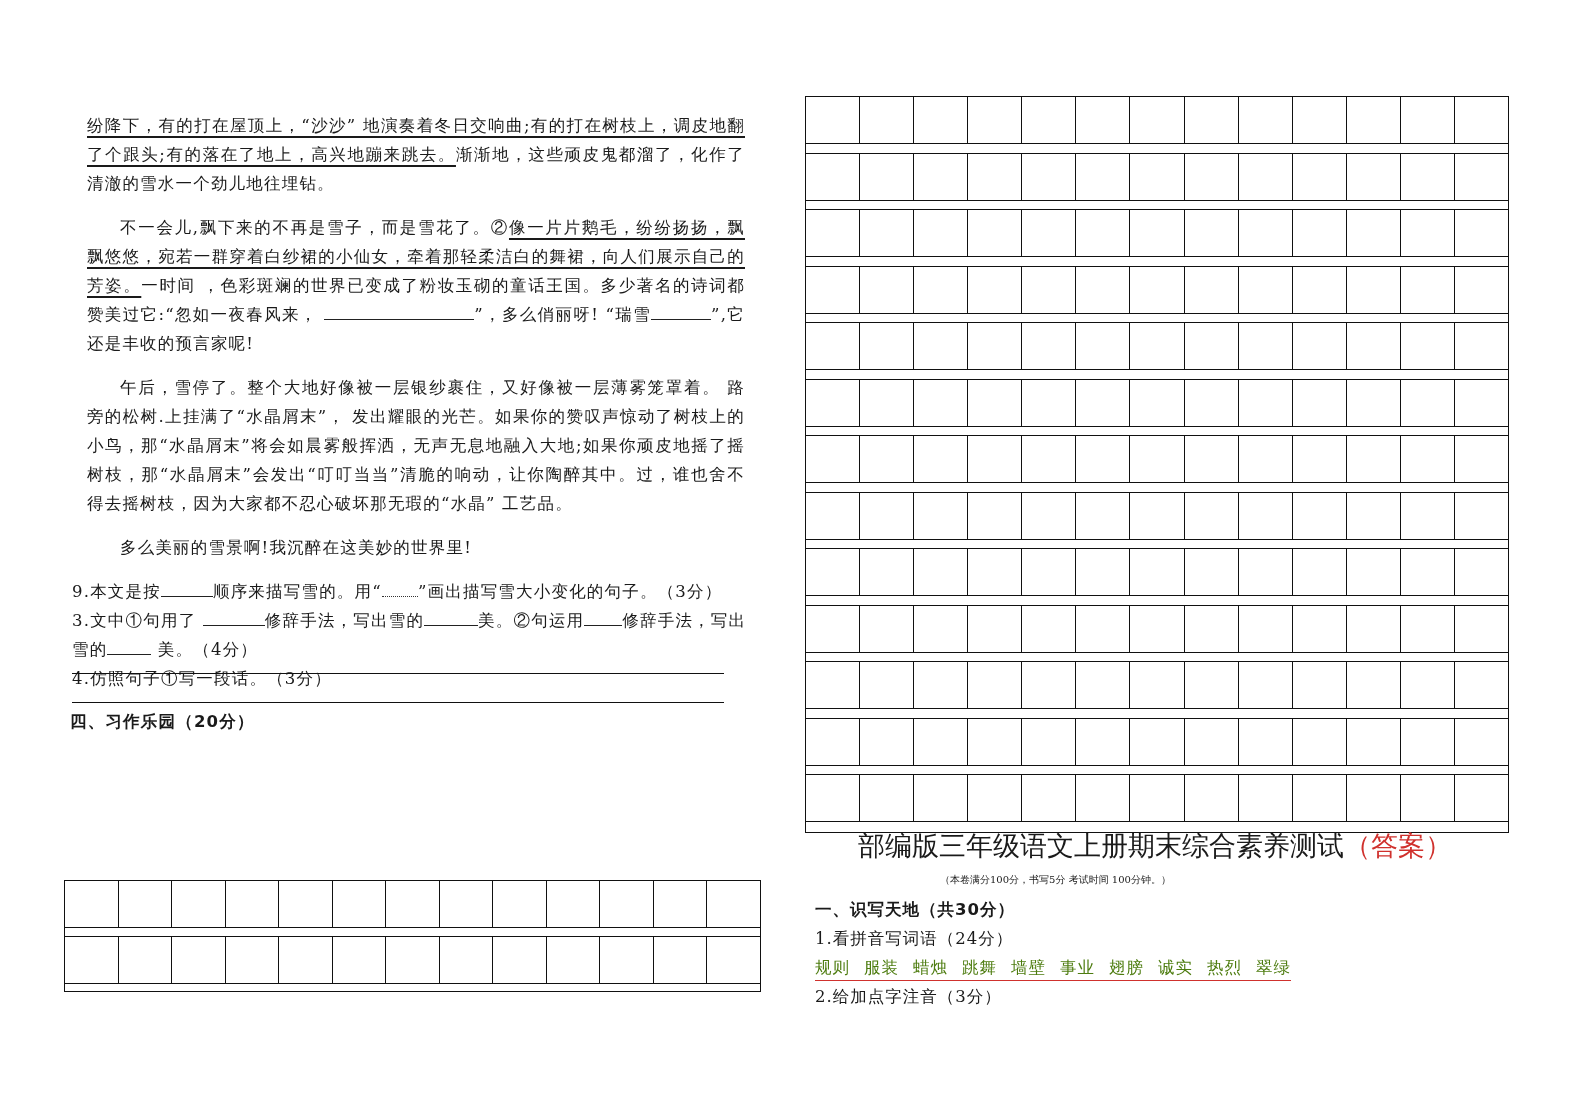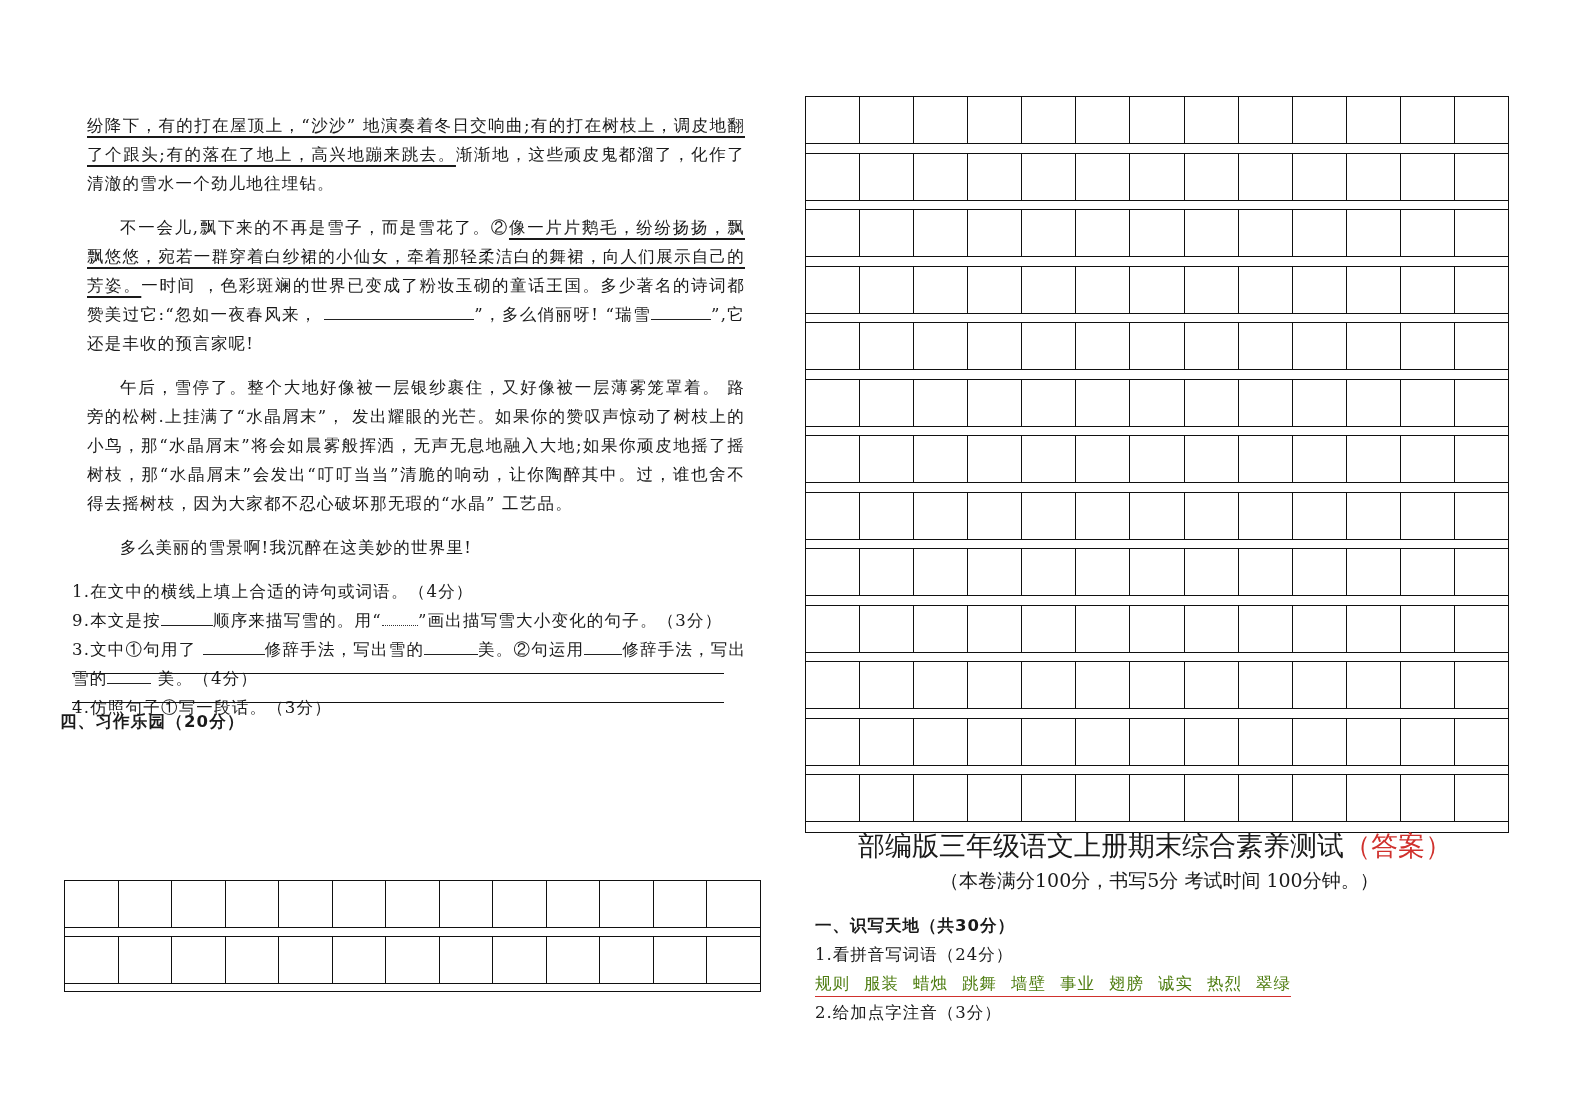--- a/index.html
+++ b/index.html
@@ -30,25 +30,25 @@
     .grid-gap { border-bottom: 1.5px solid #111; box-sizing: border-box; }
     .grid-gap:last-child { border-bottom: none; }
     .title {
       position: absolute; left: 835px; top: 828px; width: 640px;
       font-family: "DejaVu Sans", "Liberation Sans", sans-serif;
       font-size: 27px; line-height: 36px; white-space: nowrap; color: #1a1a1a; text-align: center;
     }
     .title .ans { color: #d0312d; }
     .subtitle {
       position: absolute; left: 940px; top: 868px;
-      font-size: 19px; line-height: 24px; white-space: nowrap;
+      font-size: 10px; line-height: 24px; white-space: nowrap;
     }
     .right-block {
       position: absolute; left: 815px; top: 895px; width: 680px;
-      font-size: 16.5px; line-height: 29px; letter-spacing: 1px; margin-top: 16px;
+      font-size: 16.5px; line-height: 29px; letter-spacing: 1px;
     }
     .answers-red {
       color: #4d7c0f; display: inline-block; border-bottom: 1.5px solid #d0312d; line-height: 24px;
       word-spacing: 4px;
     }
     .answers-red span { margin-right: 14px; }
     .answers-red span:last-child { margin-right: 0; }
   </style>
 </head>
 <body>
@@ -57,34 +57,33 @@
   <p class="para">
     <span class="ul">纷降下，有的打在屋顶上，“沙沙” 地演奏着冬日交响曲;有的打在树枝上，调皮地翻了个跟头;有的落在了地上，高兴地蹦来跳去。</span><span>渐渐地，这些顽皮鬼都溜了，化作了清澈的雪水一个劲儿地往埋钻。</span>
   </p>
   <p class="para indent">
     <span>不一会儿,飘下来的不再是雪子，而是雪花了。②</span><span class="ul">像一片片鹅毛，纷纷扬扬，飘飘悠悠，宛若一群穿着白纱裙的小仙女，牵着那轻柔洁白的舞裙，向人们展示自己的芳姿。</span><span>一时间 ，色彩斑斓的世界已变成了粉妆玉砌的童话王国。多少著名的诗词都赞美过它:“忽如一夜春风来，</span>
     <span class="blank" style="width:150px"></span><span>”，多么俏丽呀! “瑞雪</span><span class="blank" style="width:60px"></span><span>”,它还是丰收的预言家呢!</span>
   </p>
   <p class="para indent">午后，雪停了。整个大地好像被一层银纱裹住，又好像被一层薄雾笼罩着。 路旁的松树.上挂满了“水晶屑末”， 发出耀眼的光芒。如果你的赞叹声惊动了树枝上的小鸟，那“水晶屑末”将会如晨雾般挥洒，无声无息地融入大地;如果你顽皮地摇了摇树枝，那“水晶屑末”会发出“叮叮当当”清脆的响动，让你陶醉其中。过，谁也舍不得去摇树枝，因为大家都不忍心破坏那无瑕的“水晶” 工艺品。</p>
   <p class="para indent">多么美丽的雪景啊!我沉醉在这美妙的世界里!</p>
 
-  <p class="q">1.在文中的横线上填上合适的诗句或词语。（4分）</p>
   <p class="q">
     <span>9.本文是按</span><span class="blank" style="width:52px"></span><span>顺序来描写雪的。用“</span><span class="wavy"></span><span>”画出描写雪大小变化的句子。（3分）</span>
   </p>
   <p class="q">
     <span>3.文中①句用了 </span><span class="blank" style="width:62px"></span><span>修辞手法，写出雪的</span><span class="blank" style="width:54px"></span><span>美。②句运用</span><span class="blank" style="width:38px"></span><span>修辞手法，写出雪的</span><span class="blank" style="width:44px"></span><span> 美。（4分）</span>
   </p>
   <p class="q">4.仿照句子①写一段话。（3分）</p>
 </div>
 
 <div class="answer-line" style="top:673px"></div>
 <div class="answer-line" style="top:702px"></div>
 
-<div style="position:absolute; left:60px; top:707px; width:688px; font-size:16.5px; line-height:29px; letter-spacing:1.2px;">
+<div style="position:absolute; left:70px; top:707px; width:688px; font-size:16.5px; line-height:29px; letter-spacing:1.2px;">
   <p class="section-title">四、习作乐园（20分）</p>
 </div>
 
 <div class="grid" id="grid-left" style="left:64px; top:880px; width:697px; height:112px;">
     <div class="grid-row" style="height: 47px;">
       <div class="grid-cell"></div>
       <div class="grid-cell"></div>
       <div class="grid-cell"></div>
       <div class="grid-cell"></div>
       <div class="grid-cell"></div>

